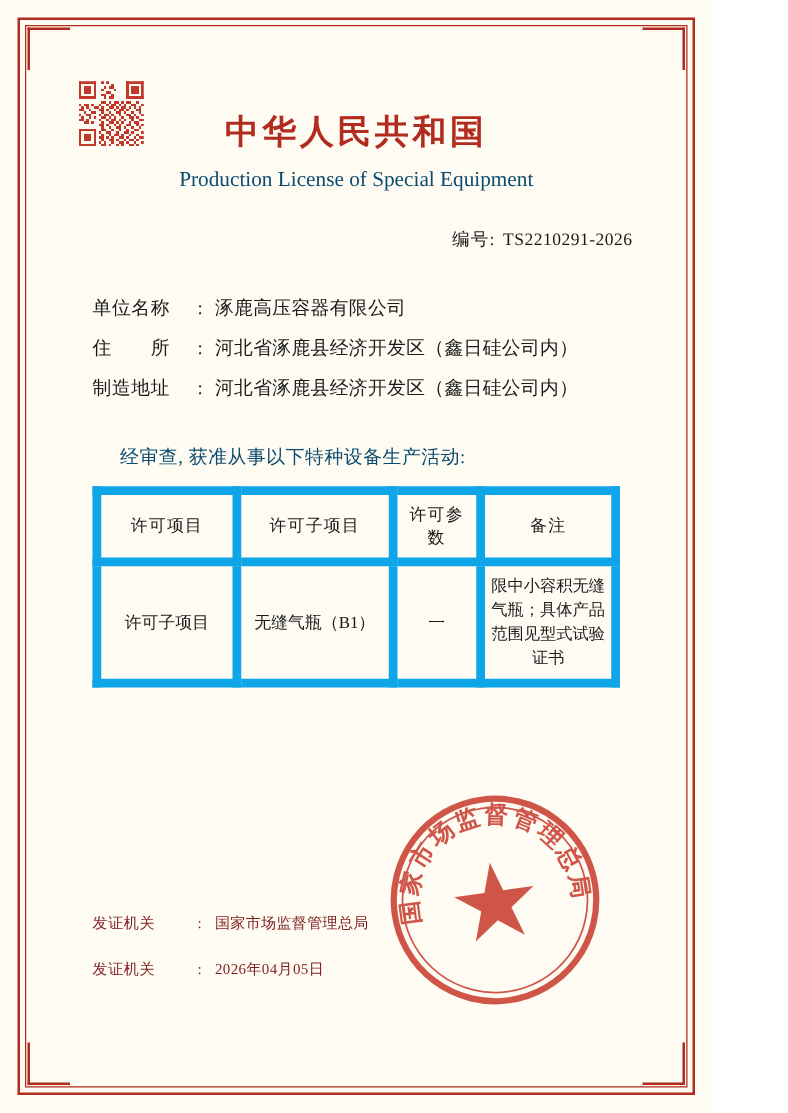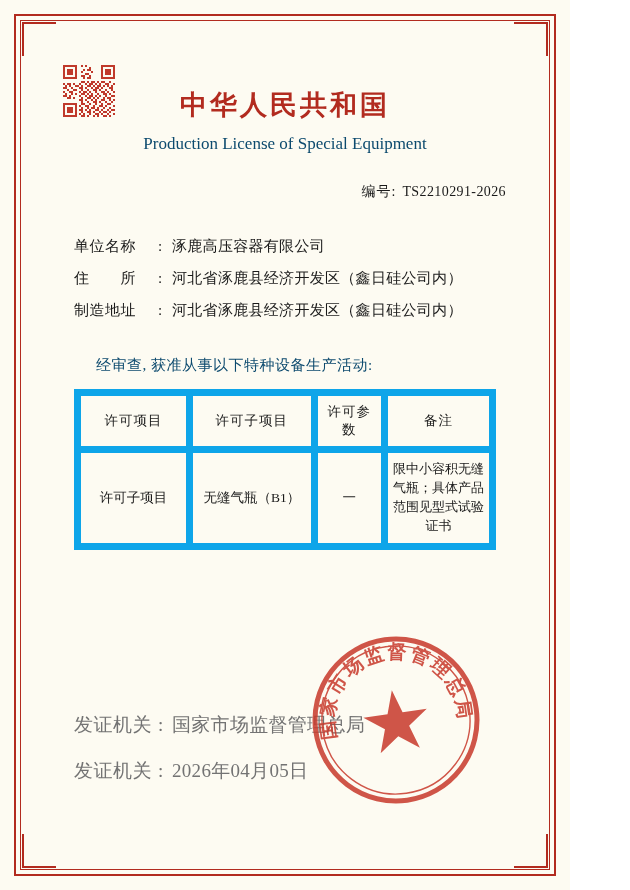--- a/index.html
+++ b/index.html
@@ -175,22 +175,22 @@
     font-size: 13px;
     margin-left: 39px;
   }
 
   
   .footer {
     position: absolute;
     left: 34px;
     bottom: 46px;
     width: calc(100% - 68px);
-    font-size: 19px;
-    color: #737373;
+    font-size: 12px;
+    color: #7f1d1d;
   }
   .footer-row {
     display: flex;
     align-items: baseline;
     margin-bottom: 20px;
   }
   .footer-label {
     width: 84px;
     flex: 0 0 84px;
     letter-spacing: 0.5px;

